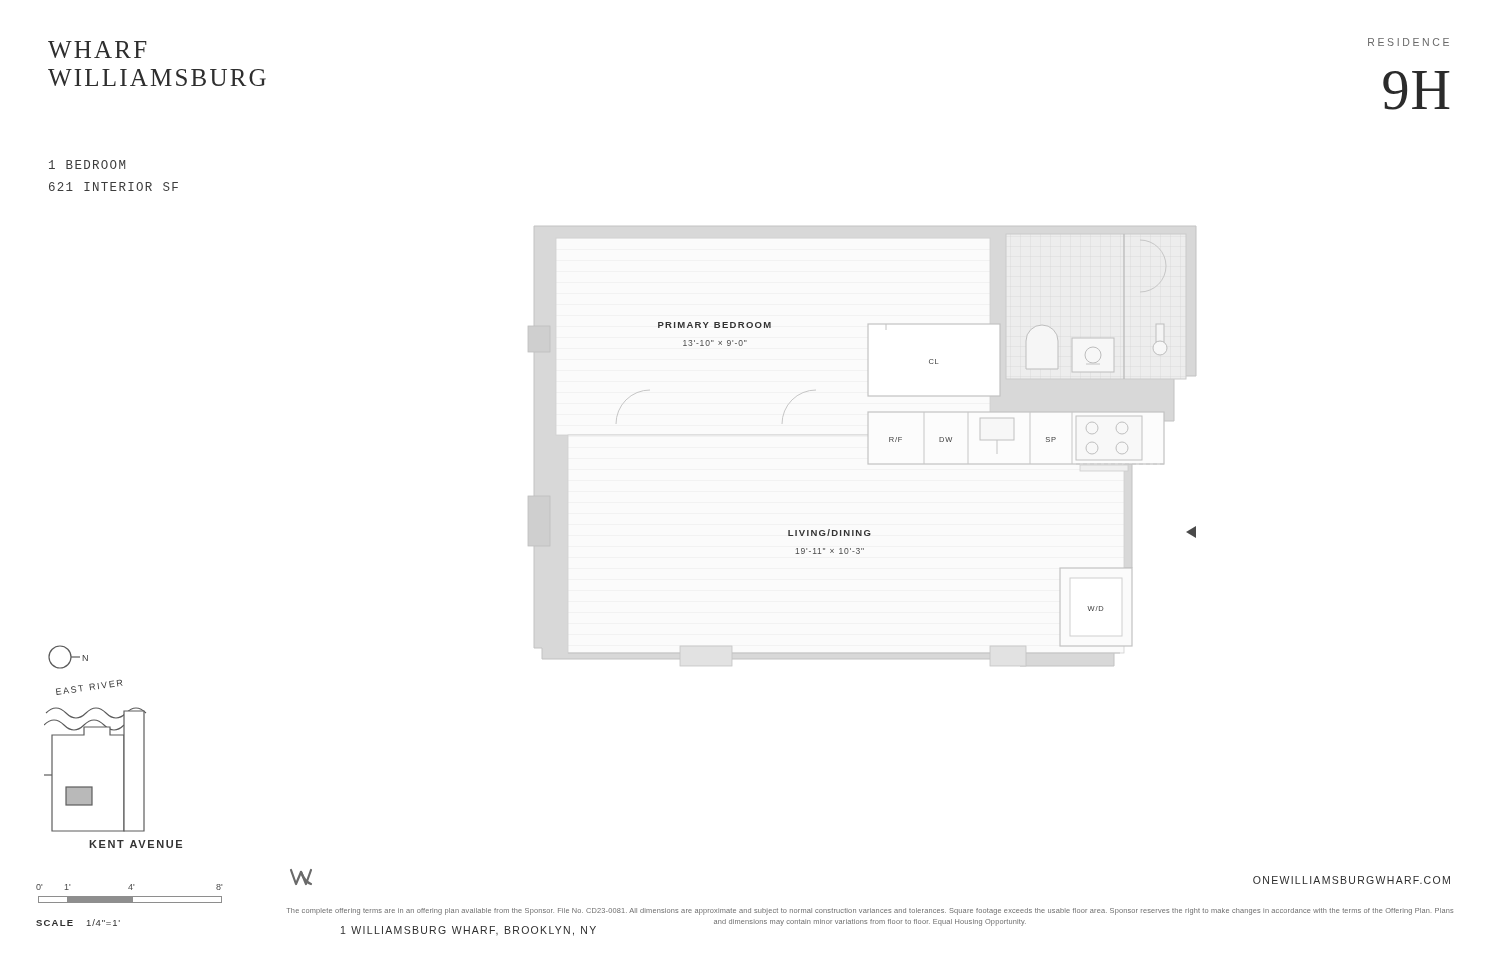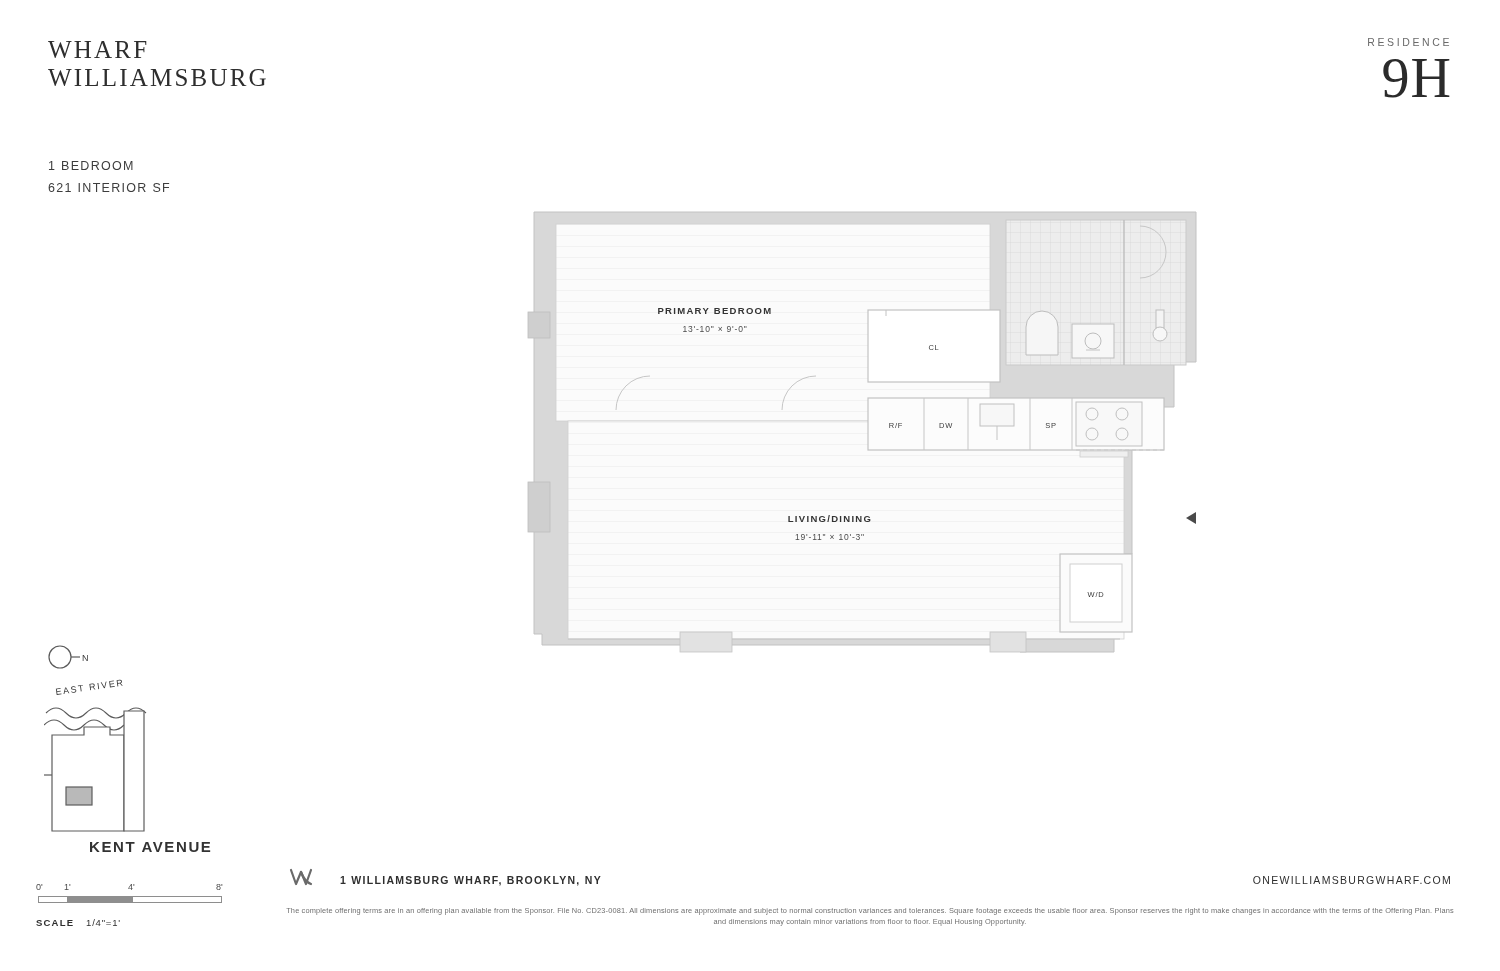--- a/index.html
+++ b/index.html
@@ -36,48 +36,49 @@
     position: absolute;
     left: 48px;
     top: 155px;
     width: 320px;
   }
   #unit-specs div {
     font-size: 12.5px;
     letter-spacing: 1.3px;
     line-height: 22px;
     color: #3d3d3d;
+    font-family: Liberation Mono, monospace;
   }
 
   
   #residence {
     position: absolute;
     right: 48px;
     top: 36px;
     text-align: right;
   }
   #residence .res-label {
     font-size: 10.5px;
     letter-spacing: 2.6px;
     color: #6a6a6a;
-    margin-bottom: 2px;
+    margin-bottom: 14px;
   }
   #residence .res-number {
     font-family: "Liberation Serif", serif;
     font-size: 56px;
     line-height: 56px;
     letter-spacing: 1px;
     color: #2b2b2b;
   }
 
   
   #floorplan {
     position: absolute;
     left: 520px;
-    top: 202px;
+    top: 216px;
     width: 700px;
     height: 470px;
     text-align: center;
   }
   #floorplan svg { display:block; }
 
   .room-name {
     font-size: 9.5px;
     letter-spacing: 1.3px;
     fill: #333;
@@ -108,21 +109,21 @@
   #keyplan .kp-label {
     font-size: 9px;
     letter-spacing: 1.6px;
     fill: #3a3a3a;
     font-family: "Liberation Sans", sans-serif;
   }
   #kent-ave {
     position: absolute;
     left: 52px;
     top: 838px;
-    font-size: 15px;
+    font-size: 11px;
     letter-spacing: 1.6px;
     color: #333;
     font-weight: bold;
     padding-left: 37px;
   }
 
   
   #scalebar {
     position: absolute;
     left: 36px;
@@ -156,25 +157,25 @@
     letter-spacing: 1.2px;
     color: #2f2f2f;
     font-weight: bold;
   }
   #scalebar .scale-text .val { font-weight: normal; letter-spacing: 0.8px; margin-left: 8px; }
 
   
   #footer-address {
     position: absolute;
     left: 340px;
-    top: 874px;
+    top: 924px;
     font-size: 10.5px;
     letter-spacing: 1.3px;
     color: #2f2f2f;
-    font-weight: bold;
+    font-weight: normal;
   }
   #footer-mark {
     position: absolute;
     left: 288px;
     top: 866px;
   }
   #footer-web {
     position: absolute;
     right: 48px;
     top: 874px;

